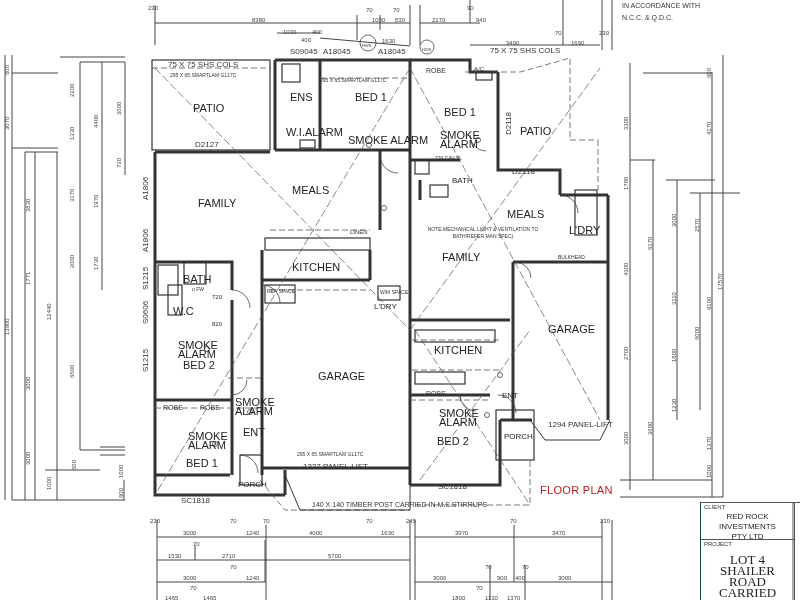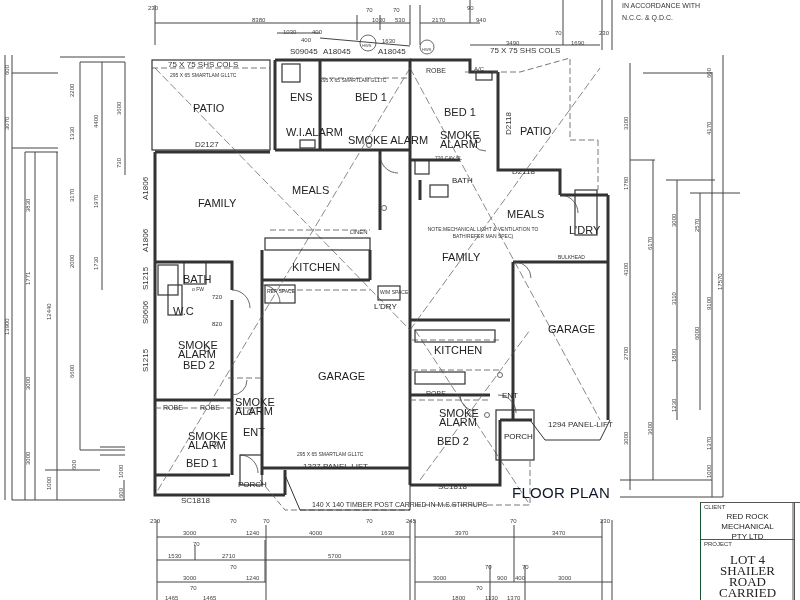--- a/index.html
+++ b/index.html
@@ -6,21 +6,21 @@
   body{width:800px;height:600px;overflow:hidden;position:relative;font-family:"Liberation Sans",sans-serif;color:#222;}
   #canvas{position:absolute;left:0;top:0;width:800px;height:600px;}
   .t{position:absolute;font-size:8px;line-height:9px;white-space:nowrap;color:#333;}
   .room{font-size:11px;color:#222;text-align:center;}
   .sm{font-size:6px;color:#444;}
   .vt{transform:rotate(-90deg);transform-origin:left top;}
   .title-block{position:absolute;left:700px;top:502px;width:100px;height:98px;border-left:1px solid #14532d;border-top:1px solid #555;}
   .tb-cell{position:absolute;left:0;width:93px;border-bottom:1px solid #555;border-right:1px solid #555;}
   .tb-label{position:absolute;left:3px;top:1px;font-size:6px;color:#333;}
   .tb-value{position:absolute;left:0;width:93px;text-align:center;font-size:8px;line-height:10px;color:#222;}
-  .floor-plan-title{position:absolute;left:512px;top:484px;font-size:15px;color:#0f172a;letter-spacing:.3px;}
+  .floor-plan-title{position:absolute;left:540px;top:484px;font-size:11px;color:#b91c1c;letter-spacing:.3px;}
   .notes{position:absolute;left:622px;top:0;font-size:7px;color:#333;line-height:12px;}
 </style>
 </head>
 <body>
 
 <div id="canvas">
   <svg width="800" height="600" viewBox="0 0 800 600" xmlns="http://www.w3.org/2000/svg">
     <g stroke="#444" stroke-width="1" fill="none">
 
       <line x1="155" y1="5" x2="155" y2="45"></line>
@@ -394,21 +394,21 @@
   <span class="t sm" style="left:476px;top:584px;">70</span>
   <span class="t sm" style="left:485px;top:594px;">1130</span>
   <span class="t sm" style="left:507px;top:594px;">1370</span>
 
   
   <div class="title-block">
     <div class="tb-cell" style="top:0;height:36px;">
       <span class="tb-label">CLIENT</span>
       <div class="tb-value" style="top:9px;">
         <div>RED ROCK</div>
-        <div>MECHANICAL</div>
+        <div>INVESTMENTS</div>
         <div>PTY LTD</div>
       </div>
     </div>
     <div class="tb-cell" style="top:37px;height:61px;border-bottom:none;">
       <span class="tb-label">PROJECT</span>
       <div class="tb-value" style="top:14px;line-height:11px;font-size:13px;font-family:Liberation Serif, serif;">
         <div>LOT 4</div>
         <div>SHAILER ROAD</div>
         <div>CARRIED PARK</div>
         <div>5406</div>

